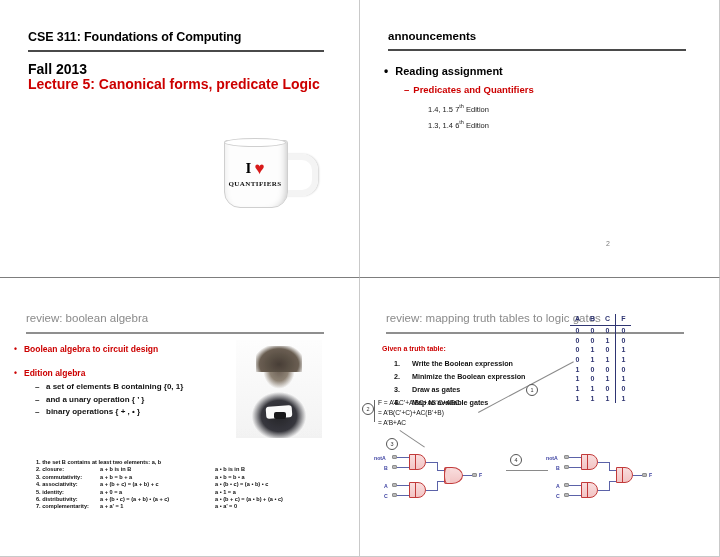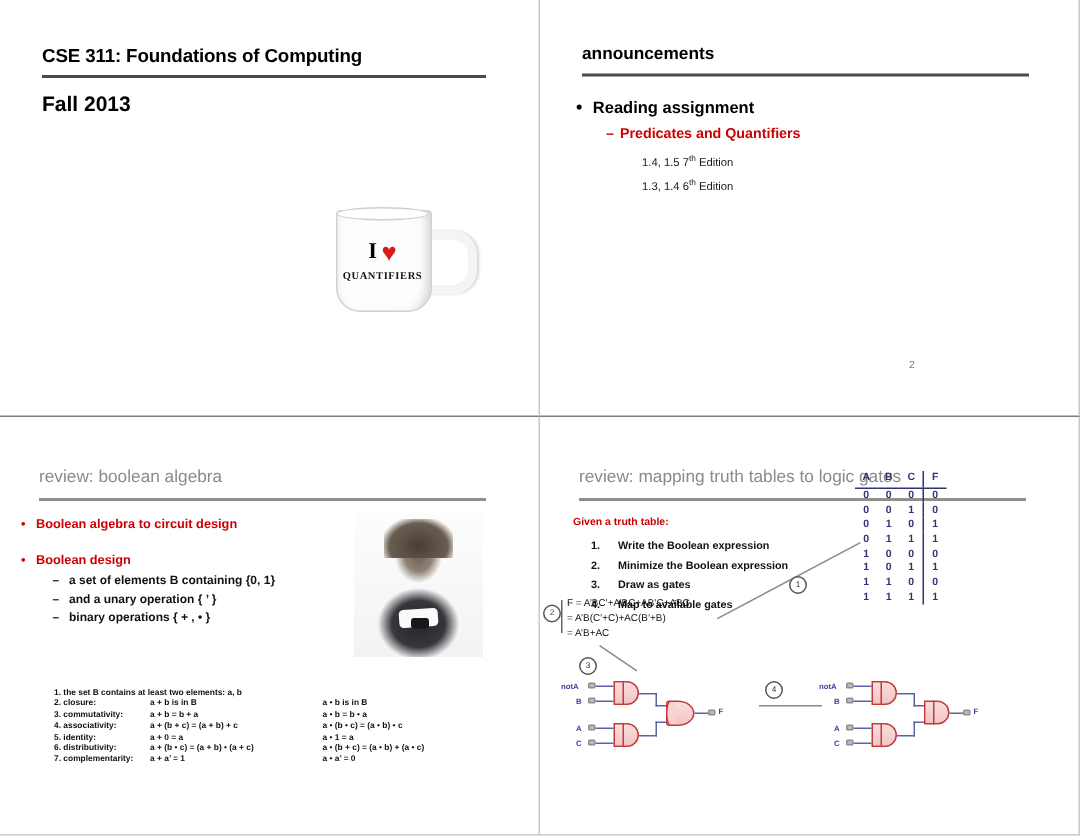--- a/index.html
+++ b/index.html
@@ -393,20 +393,21 @@
 <body>
 
 <div class="page">
   <div class="grid">
 
     <div class="slide tl">
       <div class="s1-title">CSE 311: Foundations of Computing</div>
       <div class="s1-rule"></div>
       <div class="s1-sub">
         <div>Fall 2013</div>
+        <div class="red">Lecture 5: Canonical forms, predicate Logic</div>
       </div>
 
       <div class="mug">
         <div class="mug-handle"></div>
         <div class="mug-body"></div>
         <div class="mug-rim"></div>
         <div class="mug-text">
           <span class="mug-i">I</span><span class="mug-heart">♥</span>
           <span class="mug-word">QUANTIFIERS</span>
         </div>
@@ -438,21 +439,21 @@
     </div>
 
     <div class="slide bl">
       <div class="s3-title">review: boolean algebra</div>
       <div class="s3-rule"></div>
 
       <div class="s3-b1">
         <span class="dot">•</span><span>Boolean algebra to circuit design</span>
       </div>
       <div class="s3-b2">
-        <span class="dot">•</span><span>Boolean design</span>
+        <span class="dot">•</span><span>Edition algebra</span>
       </div>
 
       <div class="s3-sublist">
         <div><span class="dash">–</span><span>a set of elements B containing {0, 1}</span></div>
         <div><span class="dash">–</span><span>and a unary operation { ’ }</span></div>
         <div><span class="dash">–</span><span>binary operations { + , • }</span></div>
       </div>
 
       <div class="boole">
         <div class="hair"></div>

